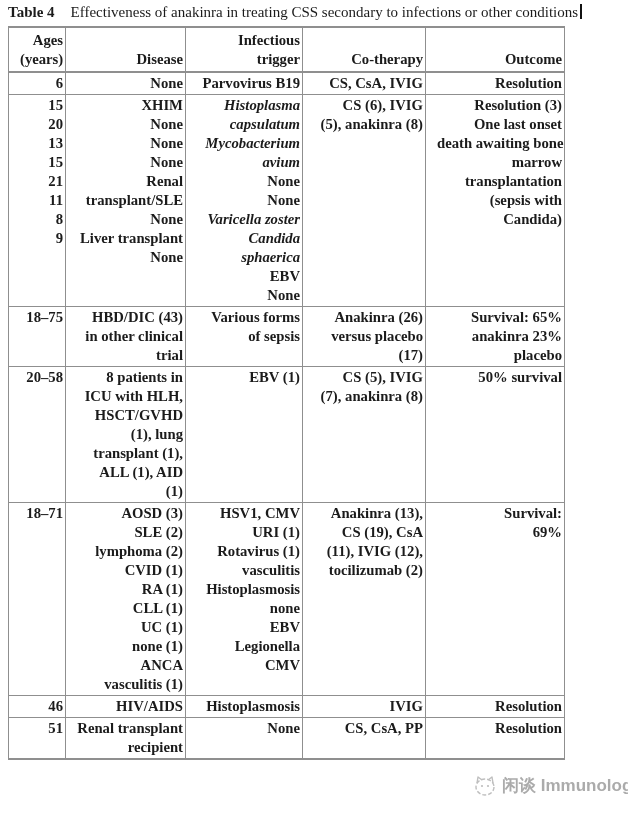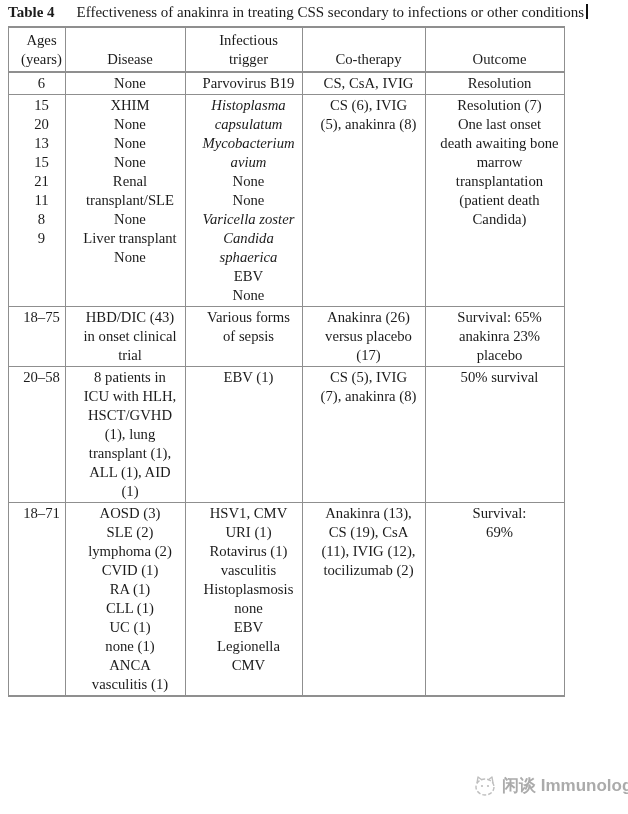--- a/index.html
+++ b/index.html
@@ -1,29 +1,29 @@
 <!DOCTYPE html>
 <html><head>
 <meta charset="utf-8">
 <style>
   html,body{margin:0;padding:0;}
   body{
     width:628px;height:814px;background:#ffffff;position:relative;overflow:hidden;
     font-family:"Liberation Serif","DejaVu Serif",serif;color:#1b1b1b;
   }
   .caption{margin:3px 0 0 8px;font-size:15px;white-space:nowrap;line-height:19px;}
-  .cap-label{font-weight:bold;margin-right:22px;}
+  .cap-label{font-weight:bold;margin-right:16px;}
   .caret{display:inline-block;width:2px;height:15px;background:#121212;vertical-align:-2px;margin-left:2px;}
   table{
     border-collapse:collapse;table-layout:fixed;margin:4px 0 0 8px;width:556px;
     font-size:14.7px;
   }
   th,td{
     border:1.5px solid #8f8f8f;
-    vertical-align:top;text-align:center;font-weight:normal;
+    vertical-align:top;text-align:right;font-weight:bold;
     padding:1px 2px 1px 11px;line-height:19px;overflow:hidden;
   }
   thead th{
     vertical-align:bottom;height:40px;padding-bottom:2px;
     border-top:2px solid #8f8f8f;border-bottom:2.5px solid #8f8f8f;
   }
   tbody tr:last-child td{border-bottom:2px solid #8f8f8f;}
   .ln{display:block;white-space:nowrap;}
   .it{font-style:italic;}
   .watermark{
@@ -120,36 +120,36 @@
           <span class="ln it">Candida</span>
           <span class="ln it">sphaerica</span>
           <span class="ln">EBV</span>
           <span class="ln">None</span>
         </td>
         <td>
           <span class="ln">CS (6), IVIG</span>
           <span class="ln">(5), anakinra (8)</span>
         </td>
         <td>
-          <span class="ln">Resolution (7)</span>
+          <span class="ln">Resolution (3)</span>
           <span class="ln">One last onset</span>
           <span class="ln">death awaiting bone</span>
           <span class="ln">marrow</span>
           <span class="ln">transplantation</span>
-          <span class="ln">(patient death</span>
+          <span class="ln">(sepsis with</span>
           <span class="ln">Candida)</span>
         </td>
       </tr>
       <tr>
         <td>
           <span class="ln">18–75</span>
         </td>
         <td>
           <span class="ln">HBD/DIC (43)</span>
-          <span class="ln">in onset clinical</span>
+          <span class="ln">in other clinical</span>
           <span class="ln">trial</span>
         </td>
         <td>
           <span class="ln">Various forms</span>
           <span class="ln">of sepsis</span>
         </td>
         <td>
           <span class="ln">Anakinra (26)</span>
           <span class="ln">versus placebo</span>
           <span class="ln">(17)</span>
@@ -215,20 +215,55 @@
           <span class="ln">Anakinra (13),</span>
           <span class="ln">CS (19), CsA</span>
           <span class="ln">(11), IVIG (12),</span>
           <span class="ln">tocilizumab (2)</span>
         </td>
         <td>
           <span class="ln">Survival:</span>
           <span class="ln">69%</span>
         </td>
       </tr>
+      <tr>
+        <td>
+          <span class="ln">46</span>
+        </td>
+        <td>
+          <span class="ln">HIV/AIDS</span>
+        </td>
+        <td>
+          <span class="ln">Histoplasmosis</span>
+        </td>
+        <td>
+          <span class="ln">IVIG</span>
+        </td>
+        <td>
+          <span class="ln">Resolution</span>
+        </td>
+      </tr>
+      <tr>
+        <td>
+          <span class="ln">51</span>
+        </td>
+        <td>
+          <span class="ln">Renal transplant</span>
+          <span class="ln">recipient</span>
+        </td>
+        <td>
+          <span class="ln">None</span>
+        </td>
+        <td>
+          <span class="ln">CS, CsA, PP</span>
+        </td>
+        <td>
+          <span class="ln">Resolution</span>
+        </td>
+      </tr>
     </tbody>
 </table>
 
 <div class="watermark">
   <svg class="wm-icon" width="24" height="22" viewBox="0 0 24 22">
     <path d="M4 8 L5 2 L9 5" fill="none" stroke="#b3b3b3" stroke-width="1.4" stroke-linejoin="round"></path>
     <path d="M20 8 L19 2 L15 5" fill="none" stroke="#b3b3b3" stroke-width="1.4" stroke-linejoin="round"></path>
     <ellipse cx="12" cy="12" rx="9" ry="8" fill="none" stroke="#b3b3b3" stroke-width="1.4" stroke-dasharray="4 2"></ellipse>
     <circle cx="9" cy="11" r="1.1" fill="#b3b3b3"></circle>
     <circle cx="15" cy="11" r="1.1" fill="#b3b3b3"></circle>

